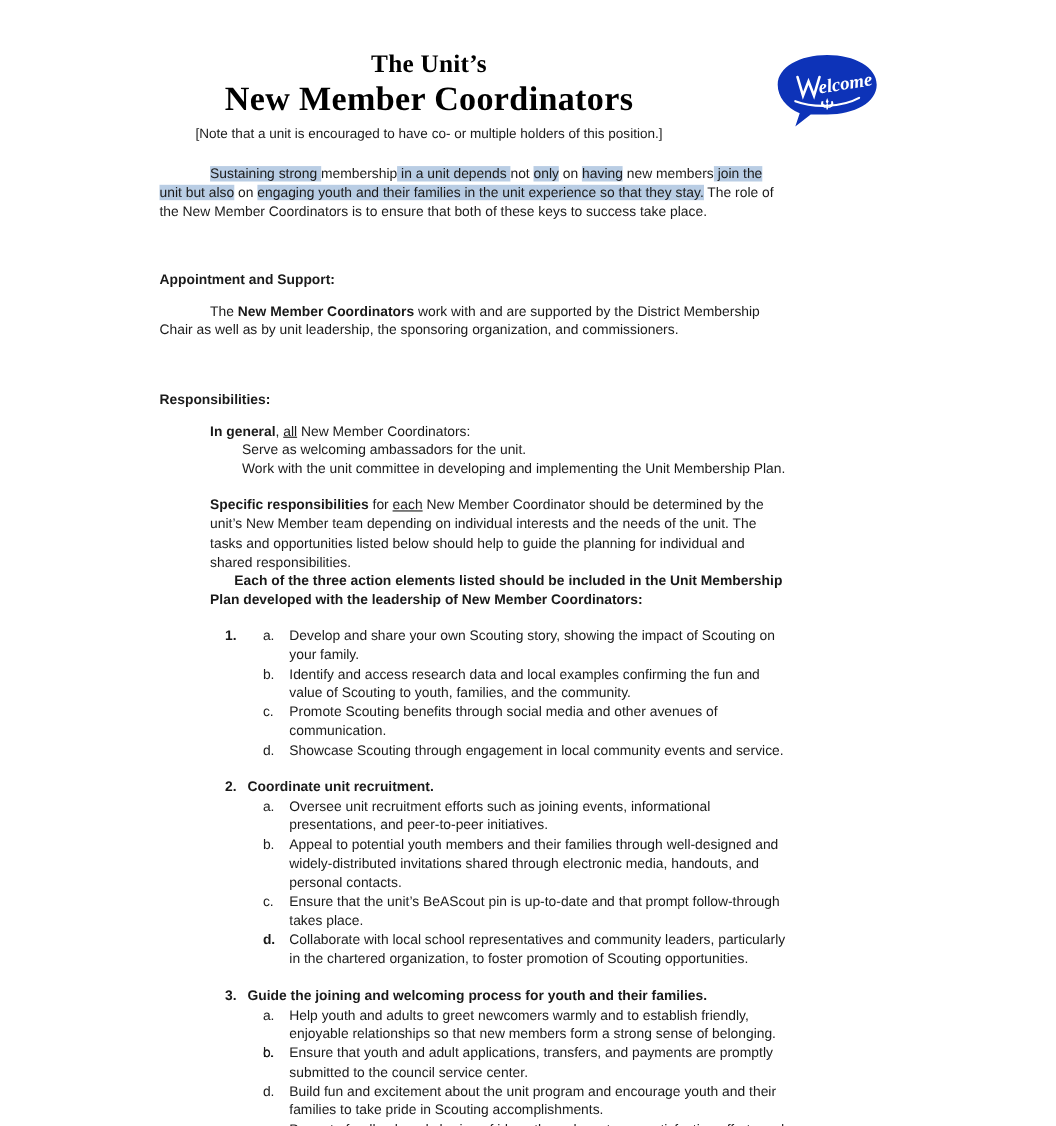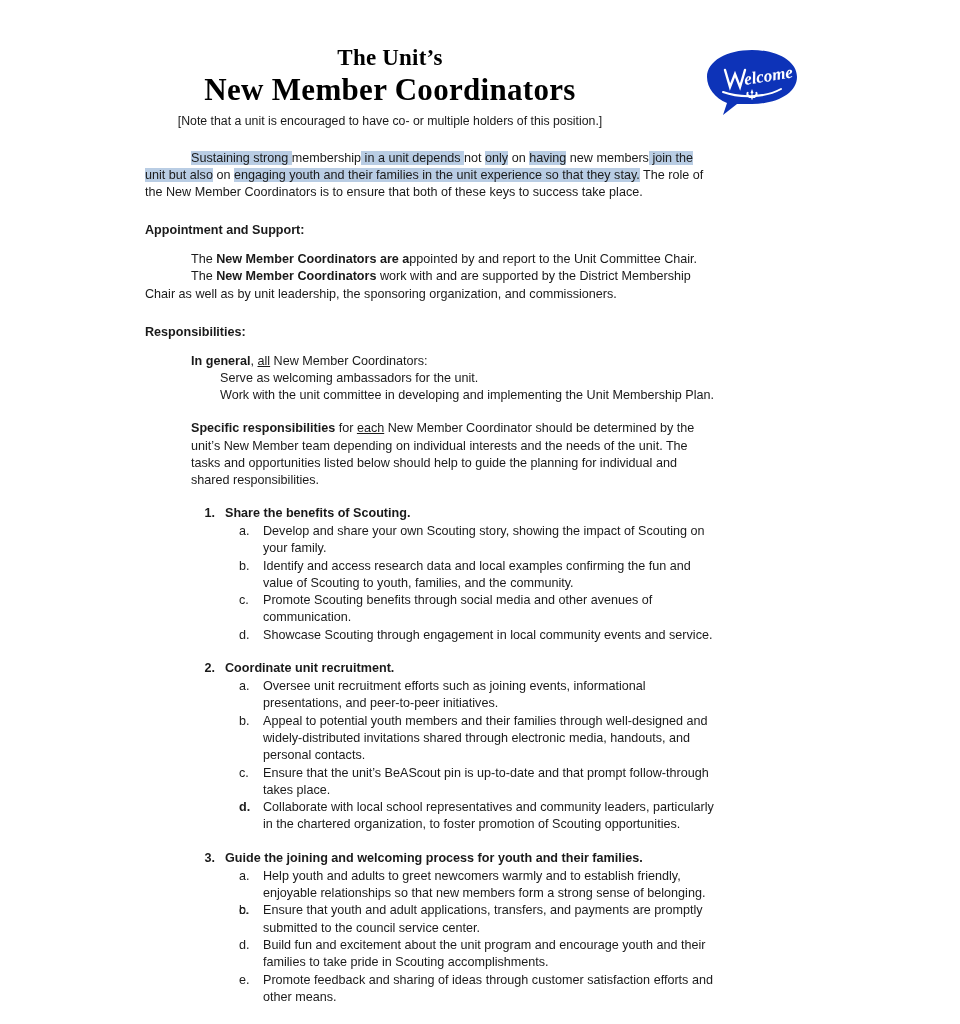--- a/index.html
+++ b/index.html
@@ -79,21 +79,21 @@
   }
   .indent-first { text-indent: 46px; }
   .b { font-weight: bold; }
   .u { text-decoration: underline; }
   .hl { background-color: #b9cde4; }
 
   .section-head {
     font-weight: bold;
     font-size: 12.6px;
     line-height: 17.1px;
-    margin-top: 5px;
+    margin-top: 29px;
   }
 
   .para-indent { margin-left: 46px; }
 
   .spacer-sm { height: 12px; }
   .spacer-md { height: 16px; }
 
   .sub-lines { margin-left: 75px; }
   .sub-lines div {
     font-size: 12.6px;
@@ -188,46 +188,45 @@
     <p class="indent-first">
       <span id="intro-segments"><span class="hl">Sustaining strong </span><span>membership</span><span class="hl"> in a unit depends </span><span>not </span><span class="hl">only</span><span> on </span><span class="hl">having</span><span> new </span><span>members</span><span class="hl"> join the unit but also</span><span> on </span><span class="hl">engaging youth and their families in the unit experience so that they stay.</span><span>  The role of the New Member Coordinators is to ensure that both of these keys to success take place.</span></span>
     </p>
 
     <div class="spacer-md"></div>
 
     <div class="section-head">Appointment and Support:</div>
 
     <div class="spacer-sm"></div>
 
-    <p class="indent-first"><span>The </span><span class="b">New Member Coordinators are a</span><span>ppointed by and report to the Unit Committee Chair.</span></p>
 
     <p class="indent-first"><span>The </span><span class="b">New Member Coordinators</span><span> work with and are supported by the District Membership Chair as well as by unit leadership, the sponsoring organization, and commissioners.</span></p>
 
     <div class="spacer-md"></div>
 
     <div class="section-head">Responsibilities:</div>
 
     <div class="spacer-sm"></div>
 
     <p class="para-indent"><span class="b">In general</span><span>, </span><span class="u">all</span><span> New Member Coordinators:</span></p>
 
     <div class="sub-lines">
       <div>Serve as welcoming ambassadors for the unit.</div>
       <div>Work with the unit committee in developing and implementing the Unit Membership Plan.</div>
     </div>
 
     <div class="spacer-md"></div>
 
     <p class="para-indent"><span class="b">Specific responsibilities</span><span> for </span><span class="u">each</span><span> New Member Coordinator should be determined by the unit’s New Member team depending on individual interests and the needs of the unit. The tasks and opportunities listed below should help to guide the planning for individual and shared responsibilities.</span></p>
 
+    <p class="para-indent b" style="text-indent:22px;">Each of the three action elements listed should be included in the Unit Membership Plan developed with the leadership of New Member Coordinators:</p>
 
     <ol class="num-list" id="action-elements">
         <li>
           <span class="num-marker">1.</span>
-          <span class="li-title">Share the benefits of Scouting.</span>
           <ol class="alpha-list">
             <li><span class="alpha-marker">a.</span><span>Develop and share your own Scouting story, showing the impact of Scouting on your family.</span></li>
             <li><span class="alpha-marker">b.</span><span>Identify and access research data and local examples confirming the fun and value of Scouting to youth, families, and the community.</span></li>
             <li><span class="alpha-marker">c.</span><span>Promote Scouting benefits through social media and other avenues of communication.</span></li>
             <li><span class="alpha-marker">d.</span><span>Showcase Scouting through engagement in local community events and service.</span></li>
           </ol>
         </li>
         <li>
           <span class="num-marker">2.</span>
           <span class="li-title">Coordinate unit recruitment.</span>

